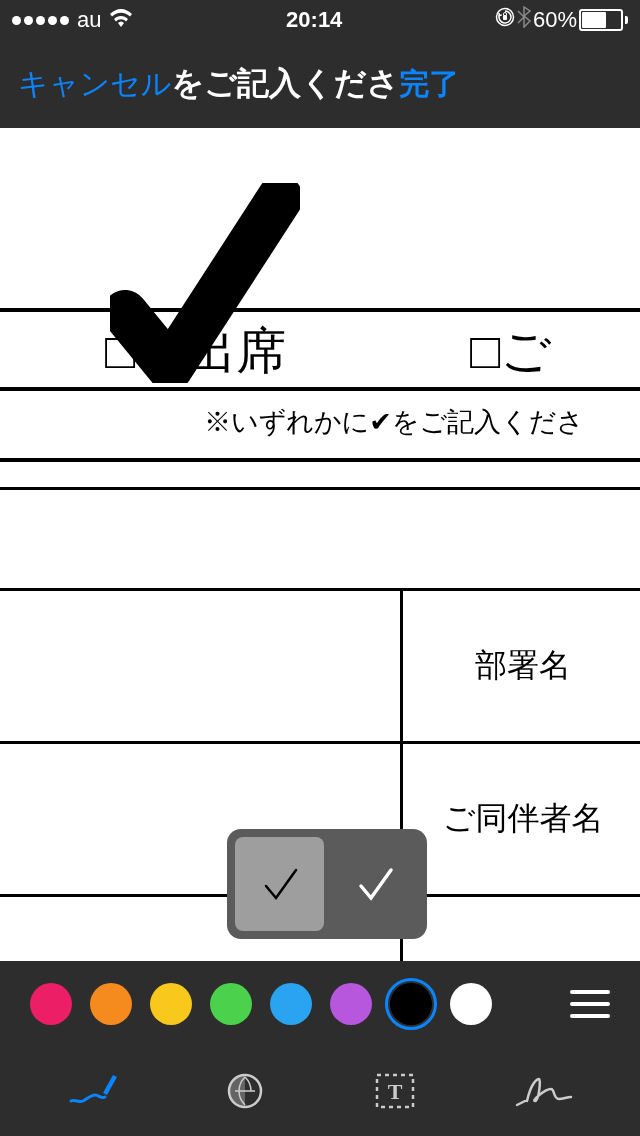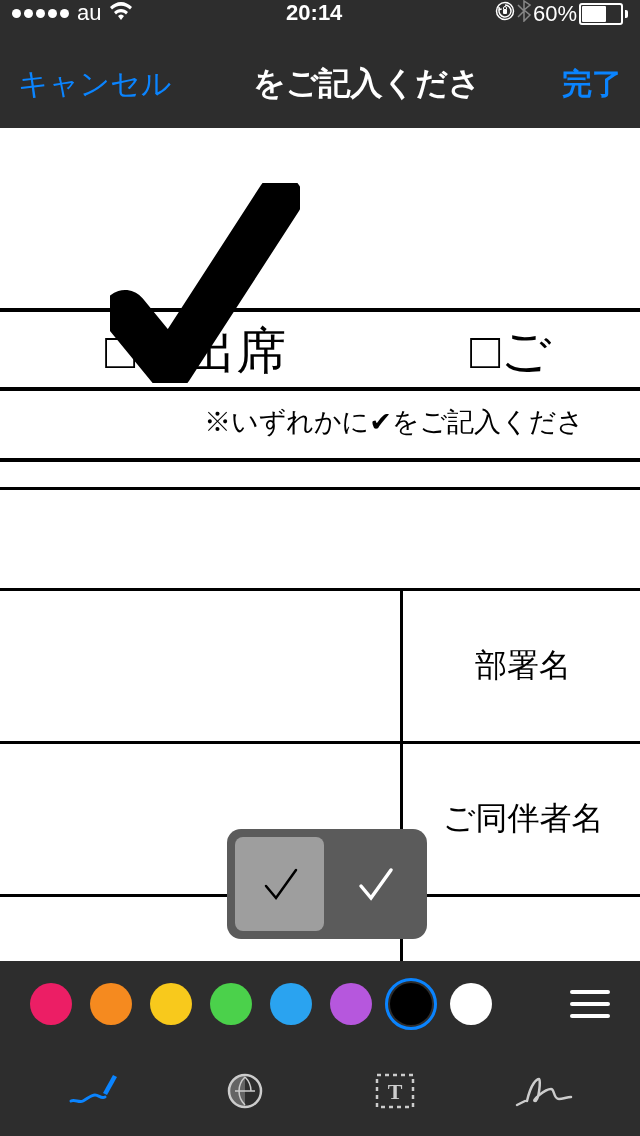--- a/index.html
+++ b/index.html
@@ -1,25 +1,25 @@
 <!DOCTYPE html>
 <html><head>
 <meta charset="utf-8">
 <style>
 html,body{margin:0;padding:0;width:640px;height:1136px;font-family:-apple-system,"Hiragino Sans","Helvetica Neue",sans-serif;background:#fff;overflow:hidden}
-.status-bar{height:40px;background:#2d2d2d;color:#fff;display:flex;align-items:flex-start;justify-content:space-between;padding:0 12px;font-size:22px;font-weight:500}
+.status-bar{height:40px;background:#2d2d2d;color:#fff;display:flex;align-items:center;justify-content:space-between;padding:0 12px;font-size:22px;font-weight:500}
 .status-left{display:flex;align-items:center;gap:8px}
 .dots{display:flex;gap:3px}
 .dot{width:9px;height:9px;border-radius:50%;background:#fff}
 .status-right{display:flex;align-items:center;gap:2px}
 .battery{display:inline-flex;align-items:center}
 .battery-body{width:40px;height:18px;border:2px solid #fff;border-radius:3px;position:relative}
 .battery-fill{position:absolute;left:1px;top:1px;bottom:1px;width:60%;background:#fff;border-radius:1px}
 .battery-tip{width:3px;height:8px;background:#fff;margin-left:2px;border-radius:0 2px 2px 0}
-.nav-bar{height:88px;background:#2d2d2d;display:flex;align-items:center;justify-content:space-between;padding:0 18px}
+.nav-bar{height:88px;background:#2d2d2d;display:flex;align-items:center;padding:0 18px}
 .nav-cancel{color:#0a84ff;font-size:30px;font-weight:400}
 .nav-title{color:#fff;font-size:32px;font-weight:600}
 .nav-done{color:#0a84ff;font-size:30px;font-weight:700}
 .canvas{position:relative;height:833px;background:#fff;overflow:hidden}
 .form-row-top{position:absolute;left:0;right:0;top:180px;border-top:4px solid #000;border-bottom:4px solid #000;height:75px;display:flex;align-items:center}
 .opt{font-family:"Hiragino Mincho ProN","MS Mincho",serif;font-size:50px;color:#000}
 .opt1{position:absolute;left:105px;top:6px}
 .opt2{position:absolute;left:470px;top:6px;white-space:nowrap}
 .note{font-family:"Hiragino Mincho ProN",serif;font-size:27px;color:#000;position:absolute;left:204px;top:276px;white-space:nowrap}
 .row2{position:absolute;left:0;right:0;top:330px;border-top:4px solid #000;border-bottom:3px solid #000;height:25px}

